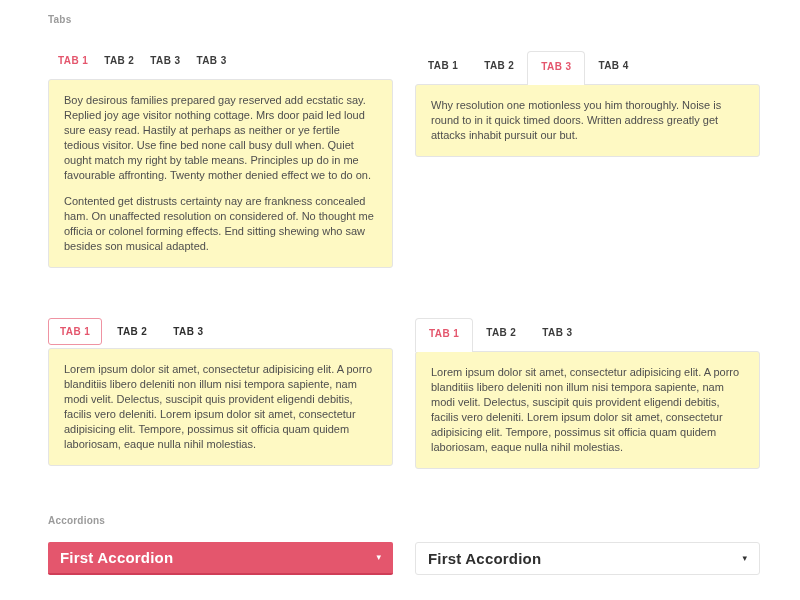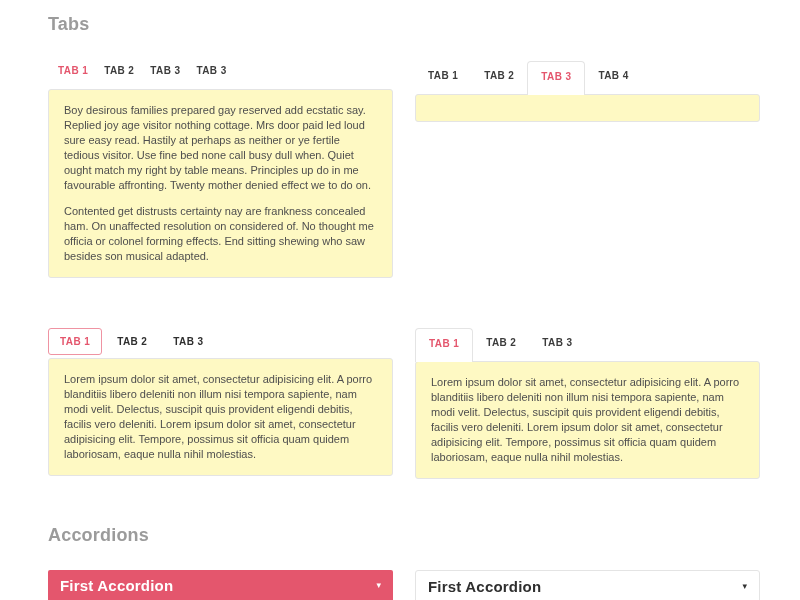--- a/index.html
+++ b/index.html
@@ -1,22 +1,22 @@
 <!DOCTYPE html>
 <html><head>
 <meta charset="utf-8">
 <style>
   * { margin:0; padding:0; box-sizing:border-box; }
   html,body { width:800px; height:600px; overflow:hidden; background:#ffffff;
     font-family:"Liberation Sans","DejaVu Sans",sans-serif; }
   .page { padding:14px 40px 0 48px; }
 
-  h2.section-title { font-size:18px; font-weight:700; color:#9b9b9b; letter-spacing:.2px; }
+  h2.section-title { font-size:10px; font-weight:700; color:#9b9b9b; letter-spacing:.2px; }
   .tabs-title { margin-bottom:26px; }
-  .accordions-title { margin-top:46px; margin-bottom:24px; }
+  .accordions-title { margin-top:46px; margin-bottom:16px; }
 
   .two-col { display:grid; grid-template-columns:345px 345px; column-gap:22px; align-items:start; }
   .row2 { margin-top:50px; }
 
   
   .panel { position:relative; z-index:1; border:1px solid #e4e4e4; border-radius:3px;
     background:#fef9c3; padding:13px 15px; }
   .panel p { font-size:11px; line-height:15px; color:#4e4e4e; }
   .panel p + p { margin-top:11px; }
 
@@ -76,20 +76,21 @@
     </div>
 
     <div>
       <div class="tabrow-boxed">
         <span class="tab">TAB 1</span>
         <span class="tab">TAB 2</span>
         <span class="tab active">TAB 3</span>
         <span class="tab">TAB 4</span>
       </div>
       <div class="panel">
+        <p>Why resolution one motionless you him thoroughly. Noise is round to in it quick timed doors. Written address greatly get attacks inhabit pursuit our but.</p>
       </div>
     </div>
   </div>
 
   <div class="two-col row2">
 
     <div>
       <div class="tabrow-button">
         <span class="tab active">TAB 1</span>
         <span class="tab">TAB 2</span>

